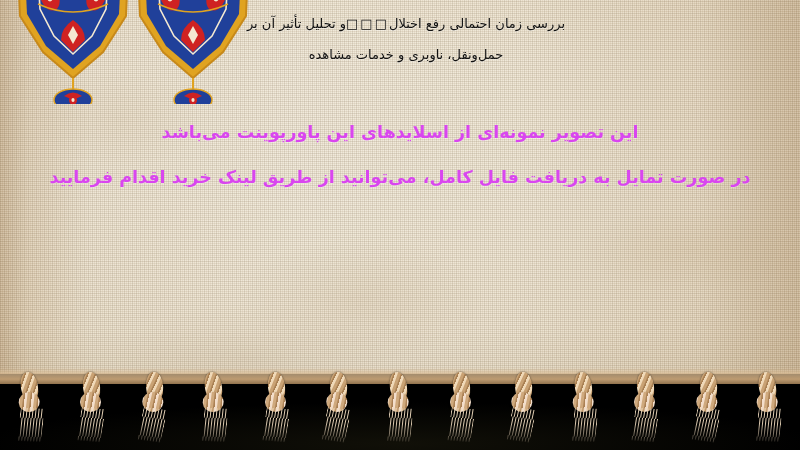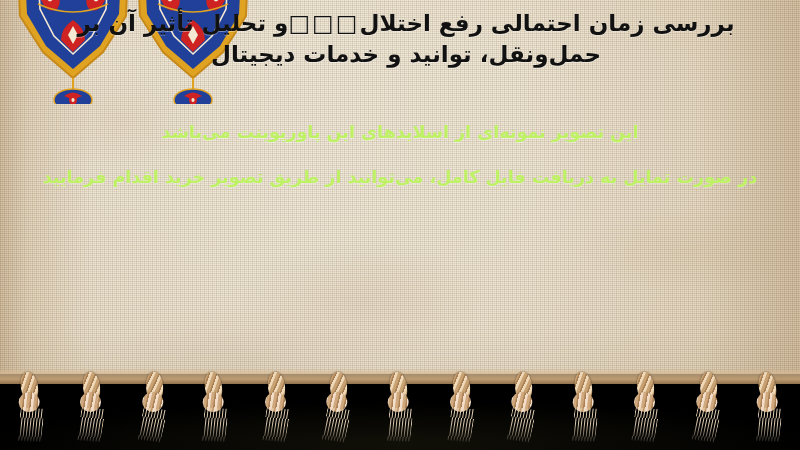--- a/index.html
+++ b/index.html
@@ -181,41 +181,41 @@
   .title-block {
     position: absolute;
     right: 24px;
     top: 8px;
     width: 740px;
     text-align: center;
     direction: rtl;
   }
   .title-line {
     color: #111111;
-    font-size: 23px;
+    font-size: 13px;
     line-height: 31px;
-    font-weight: 700;
+    font-weight: 400;
     letter-spacing: 0px;
     text-shadow: 0 1px 0 rgba(255,255,255,.35);
   }
   .tofu {
     display: inline-block;
     font-family: "DejaVu Sans", sans-serif;
     letter-spacing: 2px;
   }
   .body-block {
     position: absolute;
     right: 0px;
     top: 110px;
     width: 800px;
     text-align: center;
     direction: rtl;
   }
   .body-line {
-    color: #bef264;
+    color: #d946ef;
     font-size: 17.5px;
     line-height: 45px;
     font-weight: 700;
     text-shadow: 0 1px 0 rgba(255,255,255,.30);
   }
 </style>
 </head>
 <body>
 
 <div id="slide">
@@ -271,26 +271,26 @@
   <div class="ornament" style="left:128px;">
     <svg width="130" height="150" viewBox="0 0 130 150">
       <use href="#med"></use>
     </svg>
   </div>
 
   <div class="text-layer">
 
     <div class="title-block">
       <div class="title-line"><span>بررسی زمان احتمالی رفع اختلال</span><span class="tofu">□□□</span><span>و تحلیل تأثیر آن بر</span></div>
-      <div class="title-line">حمل‌ونقل، توانید و خدمات دیجیتال</div>
+      <div class="title-line">حمل‌ونقل، ناوبری و خدمات مشاهده</div>
     </div>
 
     <div class="body-block">
       <div class="body-line">این تصویر نمونه‌ای از اسلایدهای این پاورپوینت می‌باشد</div>
-      <div class="body-line">در صورت تمایل به دریافت فایل کامل، می‌توانید از طریق تصویر خرید اقدام فرمایید</div>
+      <div class="body-line">در صورت تمایل به دریافت فایل کامل، می‌توانید از طریق لینک خرید اقدام فرمایید</div>
     </div>
 
   </div>
 
   <div class="black-band"></div>
   <div class="fringe-rail"></div>
   <div id="fringe-host">
       <div class="tassel" style="left: 13.7692px; transform: rotate(-3deg);">
         <div class="knot"></div>
         <div class="knot2"></div>

